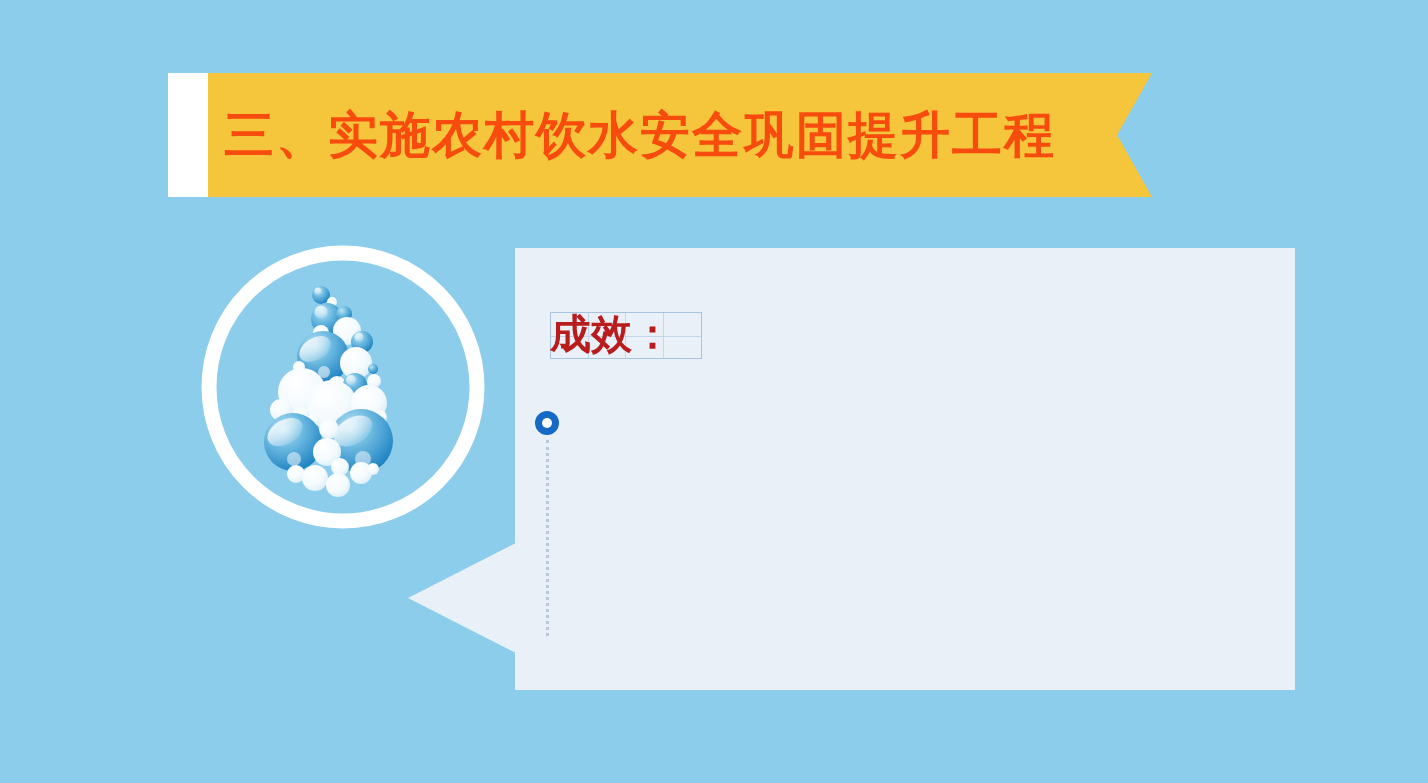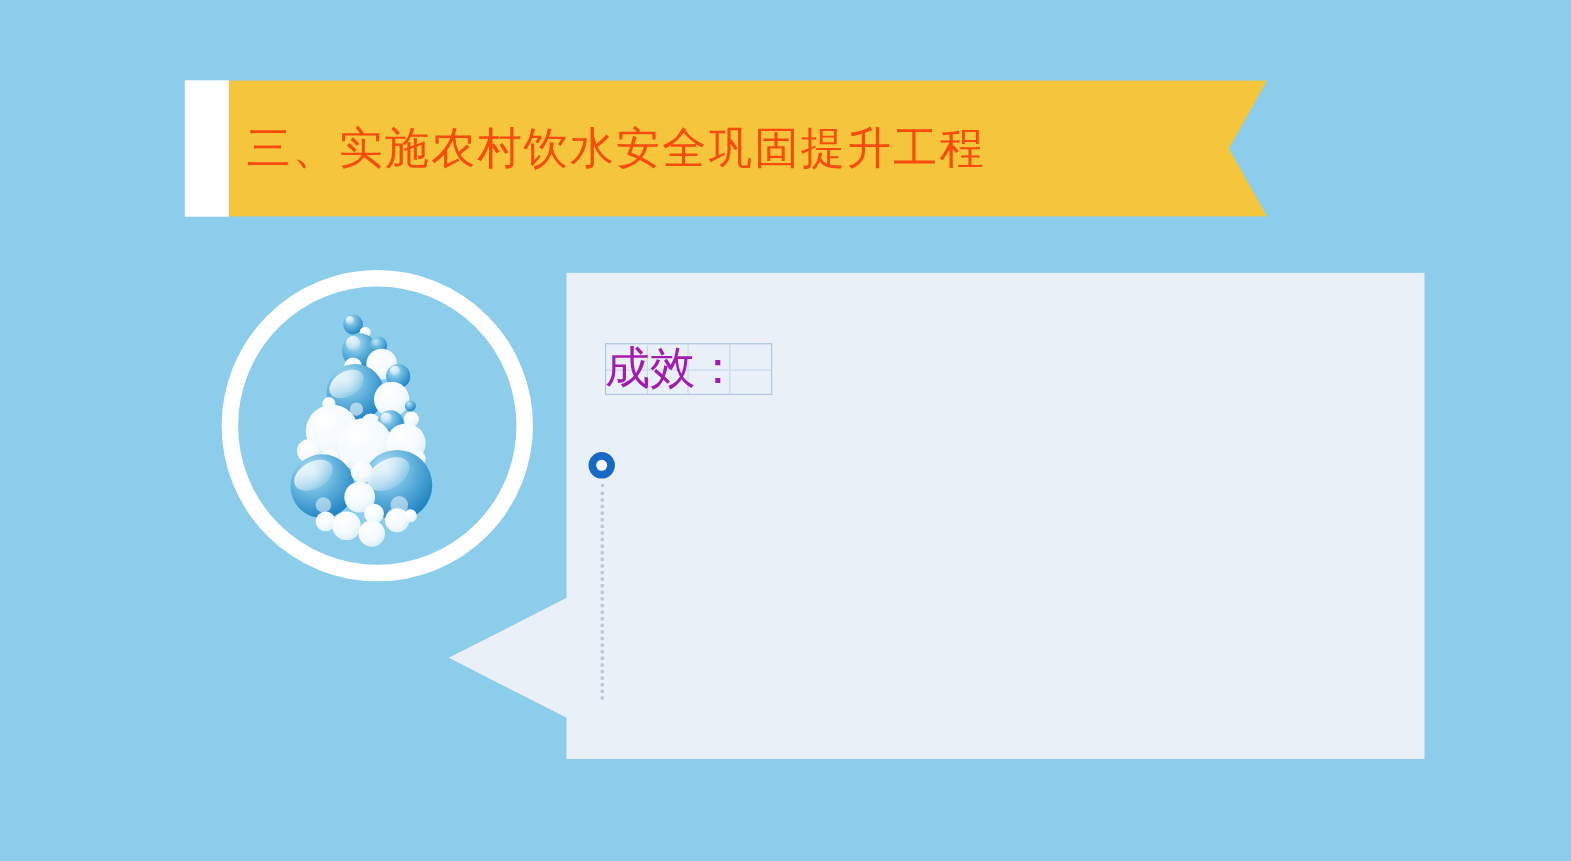--- a/index.html
+++ b/index.html
@@ -40,22 +40,22 @@
     background: #f5c63c;
     -webkit-clip-path: polygon(0 0, 100% 0, 96.3% 50%, 100% 100%, 0 100%);
     clip-path: polygon(0 0, 100% 0, 96.3% 50%, 100% 100%, 0 100%);
   }
   #banner-title {
     position: absolute;
     left: 56px;
     top: 50%;
     transform: translateY(-50%);
     color: #f74c0e;
-    font-size: 40px;
-    font-weight: normal;
+    font-size: 50px;
+    font-weight: bold;
     letter-spacing: 2px;
     white-space: nowrap;
     font-family: "DejaVu Sans", "Liberation Sans", sans-serif;
   }
 
   
   #emblem {
     position: absolute;
     left: 201px;
     top: 245px;
@@ -110,23 +110,23 @@
     border-top: 1px solid #c3d6ec;
   }
   #label-text {
     position: absolute;
     left: 35px;
     top: 60px;
     width: 152px;
     height: 53px;
     display: flex;
     align-items: center;
-    color: #a21caf;
+    color: #b91c1c;
     font-size: 41px;
-    font-weight: normal;
+    font-weight: bold;
     letter-spacing: 0px;
     font-family: "DejaVu Serif", "Liberation Serif", serif;
     white-space: nowrap;
     pointer-events: none;
   }
 
   
   #bullet {
     position: absolute;
     left: 20px;

